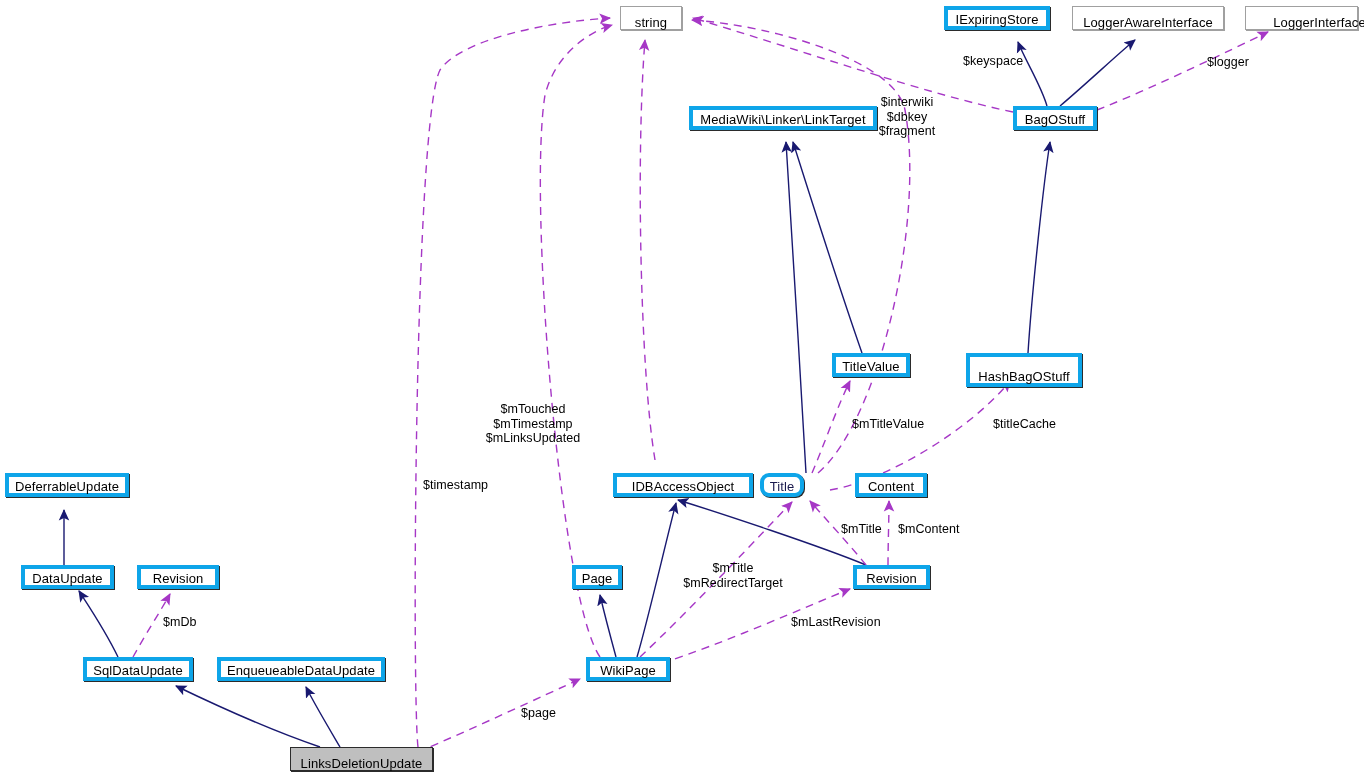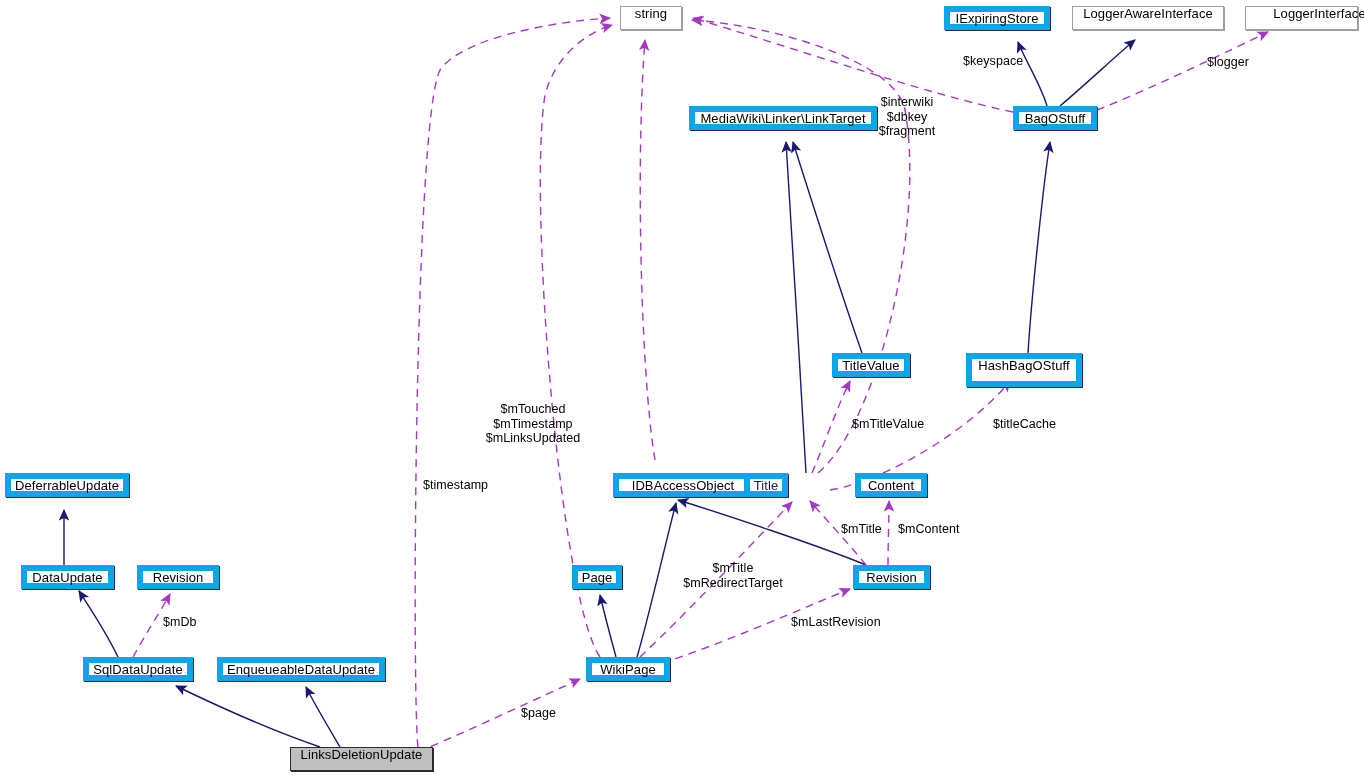--- a/index.html
+++ b/index.html
@@ -27,27 +27,27 @@
   }
   .node {
     position: absolute;
     box-sizing: border-box;
     background: #ffffff;
     border: 1px solid #000000;
     font-size: 13px;
     line-height: 1;
     color: #000000;
     display: flex;
-    align-items: flex-start;
+    align-items: flex-end;
     justify-content: center;
     white-space: nowrap;
     letter-spacing: 0.1px;
   }
   .node.dark {
-    border: 6px solid #0ea5e9;
+    border: 4px solid #0ea5e9;
     box-shadow: 1px 1px 0 0 #2b2b2b;
   }
   .node.light {
     border: 1px solid #a0a0a0;
     box-shadow: 1px 1px 0 0 #a0a0a0;
   }
   .node.current {
     background: #bfbfbf;
     border: 1px solid #2b2b2b;
     box-shadow: 1px 1px 0 0 #2b2b2b;
@@ -175,21 +175,21 @@
   </div>
 
   <div class="node dark" style="left:5px; top:473px; width:124px; height:24px;">
     <span class="lbl">DeferrableUpdate</span>
   </div>
 
   <div class="node dark" style="left:613px; top:473px; width:140px; height:24px;">
     <span class="lbl">IDBAccessObject</span>
   </div>
 
-  <div class="node dark blue-text" style="left:744px; top:473px; width:44px; height:24px;">
+  <div class="node dark blue-text" style="left:760px; top:473px; width:44px; height:24px;border-radius:9px;">
     <span class="lbl">Title</span>
   </div>
 
   <div class="node dark" style="left:855px; top:473px; width:72px; height:24px;">
     <span class="lbl">Content</span>
   </div>
 
   <div class="node dark" style="left:21px; top:565px; width:93px; height:24px;">
     <span class="lbl">DataUpdate</span>
   </div>

